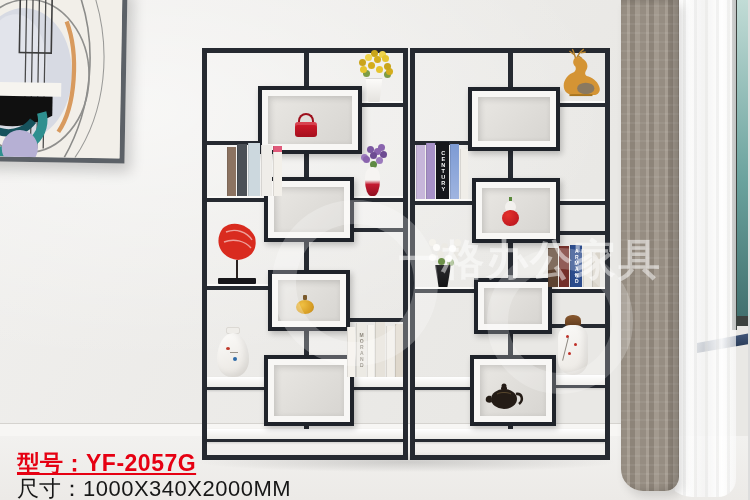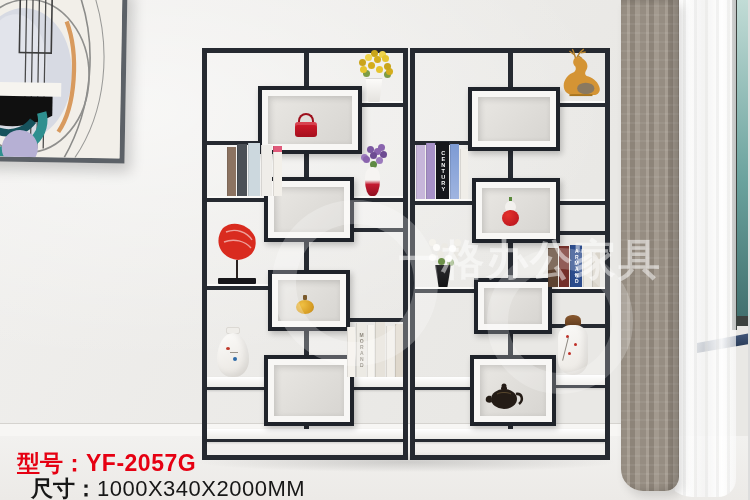--- a/index.html
+++ b/index.html
@@ -251,21 +251,21 @@
     </div>
   </div>
 
   <div class="abs" style="left:0;top:0;width:750px;height:500px;pointer-events:none;">
     <div class="ring" style="left:272px;top:200px;width:118px;height:118px;border:24px solid rgba(255,255,255,.26);"></div>
     <div class="ring" style="left:487px;top:248px;width:104px;height:104px;border:21px solid rgba(255,255,255,.22);"></div>
     <div class="wm" style="left:398px;top:232px;font-size:42px;font-weight:bold;letter-spacing:2px;">一格办公家具</div>
   </div>
 
   <div class="abs" style="left:17px;top:450px;line-height:26px;">
-    <div style="font-size:23px;font-weight:bold;color:#e60012;">
+    <div style="font-size:23px;font-weight:bold;color:#e60012;text-decoration:underline;">
       <span>型号：</span><span style="letter-spacing:.5px;">YF-2057G</span>
     </div>
     <div style="font-size:22px;color:#171717;">
-      <span style="font-weight:bold;margin-left:14px;">尺寸：</span><span style="letter-spacing:.5px;">1000X340X2000MM</span>
+      <span style="font-weight:normal;">尺寸：</span><span style="letter-spacing:.5px;">1000X340X2000MM</span>
     </div>
   </div>
 
 </div>
 
 </body></html>

